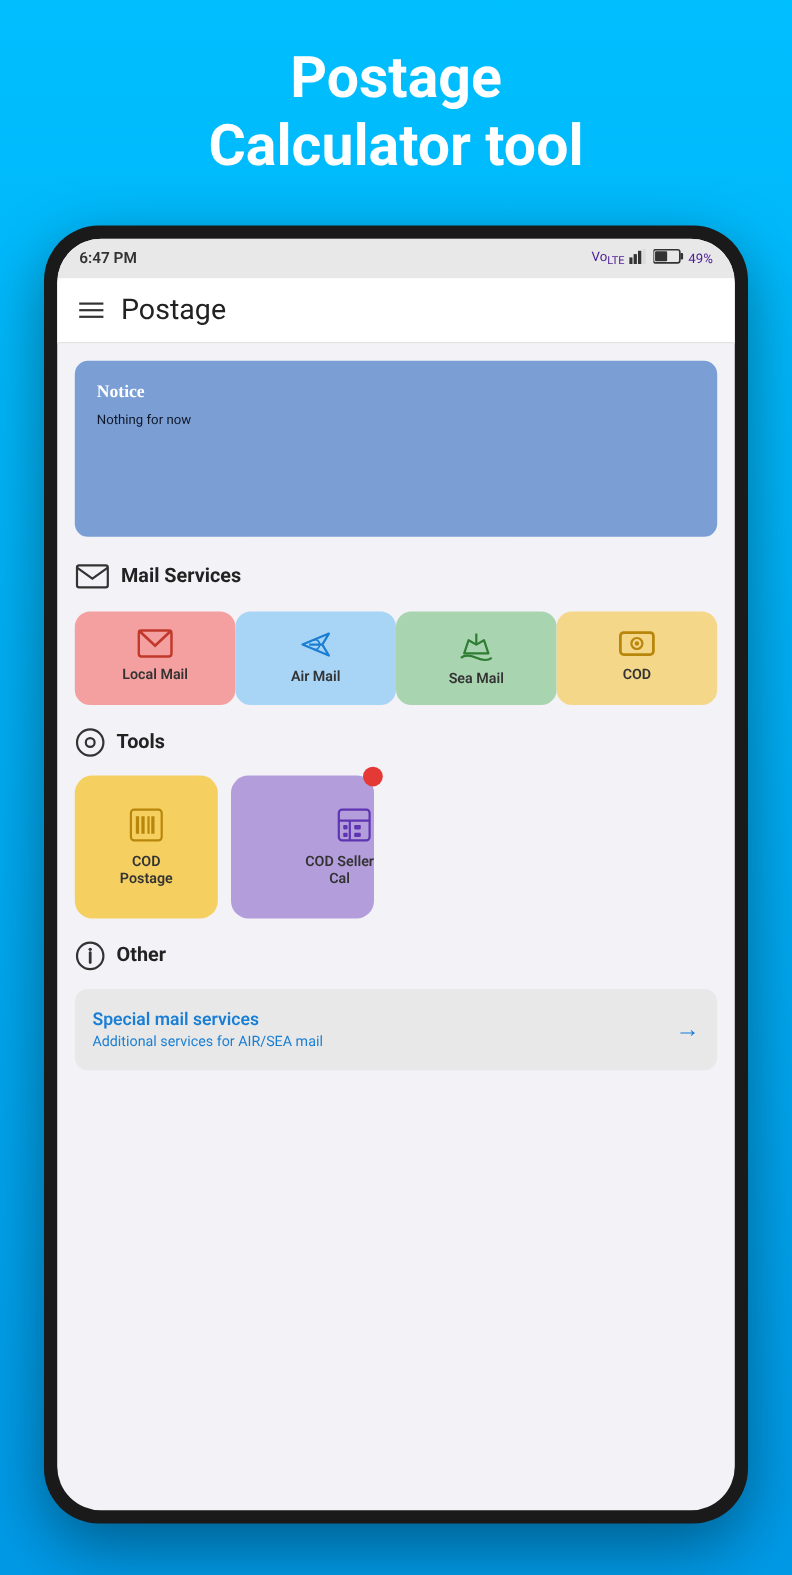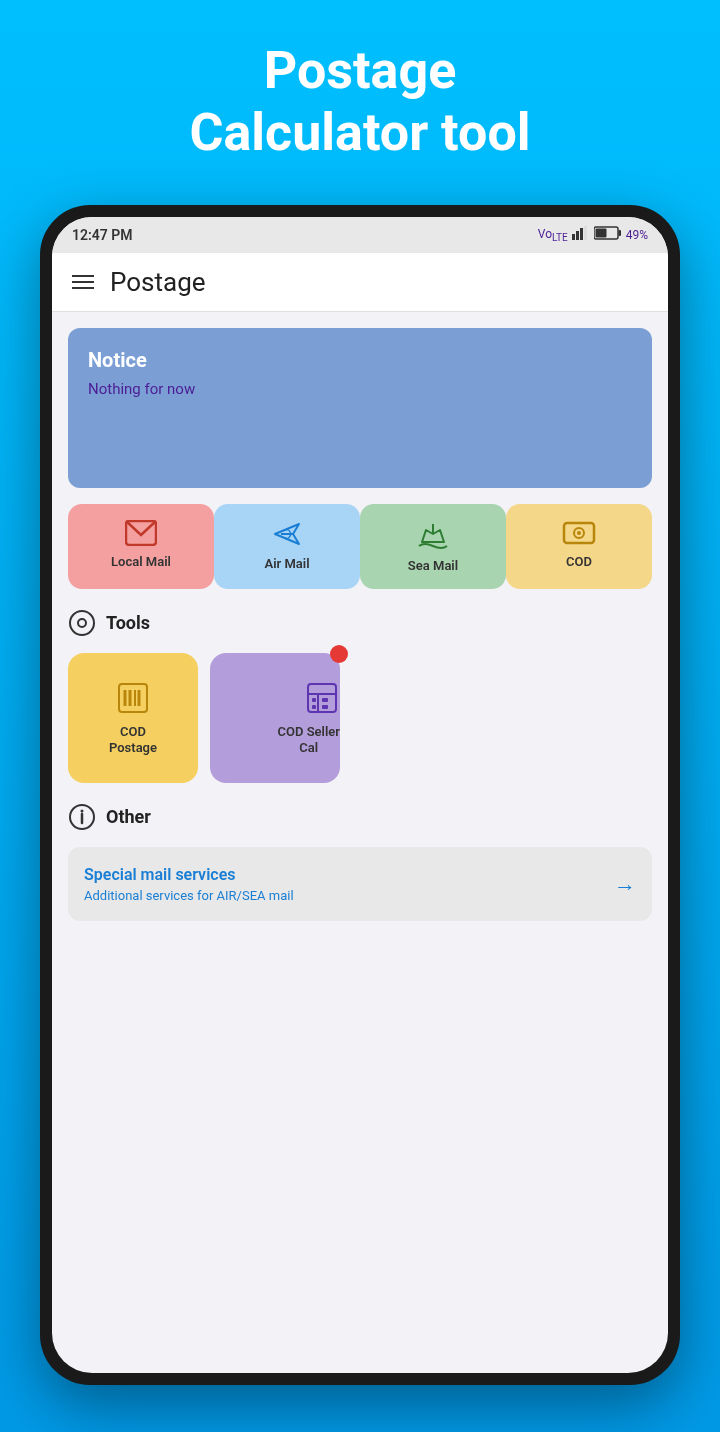--- a/index.html
+++ b/index.html
@@ -113,28 +113,29 @@
     
     .notice-card {
       background: #7b9fd4;
       border-radius: 12px;
       padding: 20px;
       min-height: 160px;
     }
 
     .notice-title {
       color: white;
-      font-size: 20px;
+      font-size: 16px;
       font-weight: 700;
       margin-bottom: 8px;
+      font-family: Liberation Serif, serif;
     }
 
     .notice-body {
-      color: #4c1d95;
-      font-size: 15px;
+      color: #0f172a;
+      font-size: 12px;
     }
 
     
     .section-header {
       display: flex;
       align-items: center;
       gap: 10px;
       margin-top: 4px;
     }
 
@@ -256,21 +257,21 @@
 
 <div class="header-text">
   <span>Postage</span><br>
   <span>Calculator tool</span>
 </div>
 
 <div class="phone-wrapper">
   <div class="phone-screen">
 
     <div class="status-bar">
-      <span class="status-time">12:47 PM</span>
+      <span class="status-time">6:47 PM</span>
       <div class="status-icons">
         <span>Vo<sub>LTE</sub></span>
         <span>
           <svg width="18" height="14" viewBox="0 0 18 14">
             <rect x="0" y="8" width="3" height="6" fill="#333"></rect>
             <rect x="4" y="5" width="3" height="9" fill="#333"></rect>
             <rect x="8" y="2" width="3" height="12" fill="#333"></rect>
             <rect x="12" y="0" width="3" height="14" fill="#ddd"></rect>
           </svg>
         </span>
@@ -294,20 +295,27 @@
       <span class="app-title">Postage</span>
     </div>
 
     <div class="content">
 
       <div class="notice-card">
         <div class="notice-title">Notice</div>
         <div class="notice-body">Nothing for now</div>
       </div>
 
+      <div class="section-header">
+        <svg class="mail-section-svg" viewBox="0 0 32 32">
+          <rect x="2" y="6" width="28" height="20" rx="2" fill="none" stroke="#333" stroke-width="2"></rect>
+          <polyline points="2,8 16,18 30,8" fill="none" stroke="#333" stroke-width="2"></polyline>
+        </svg>
+        <span class="section-label">Mail Services</span>
+      </div>
 
       <div class="services-grid">
 
         <div class="service-card local-mail">
           <svg width="32" height="26" viewBox="0 0 32 26">
             <rect x="1" y="1" width="30" height="24" rx="3" fill="none" stroke="#c0392b" stroke-width="2.5"></rect>
             <polyline points="1,1 16,15 31,1" fill="none" stroke="#c0392b" stroke-width="2.5"></polyline>
           </svg>
           <span class="service-label">Local Mail</span>
         </div>

